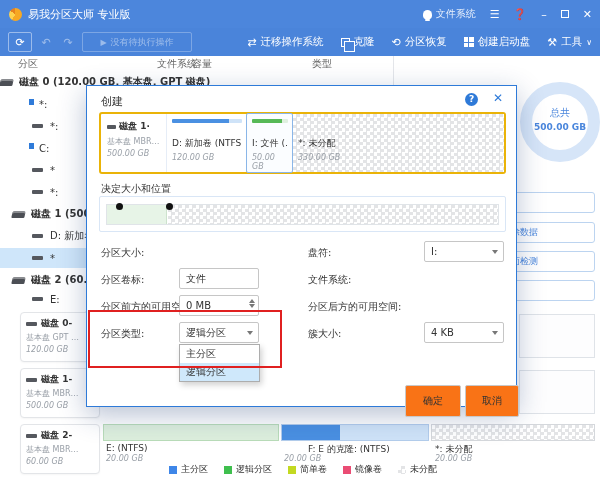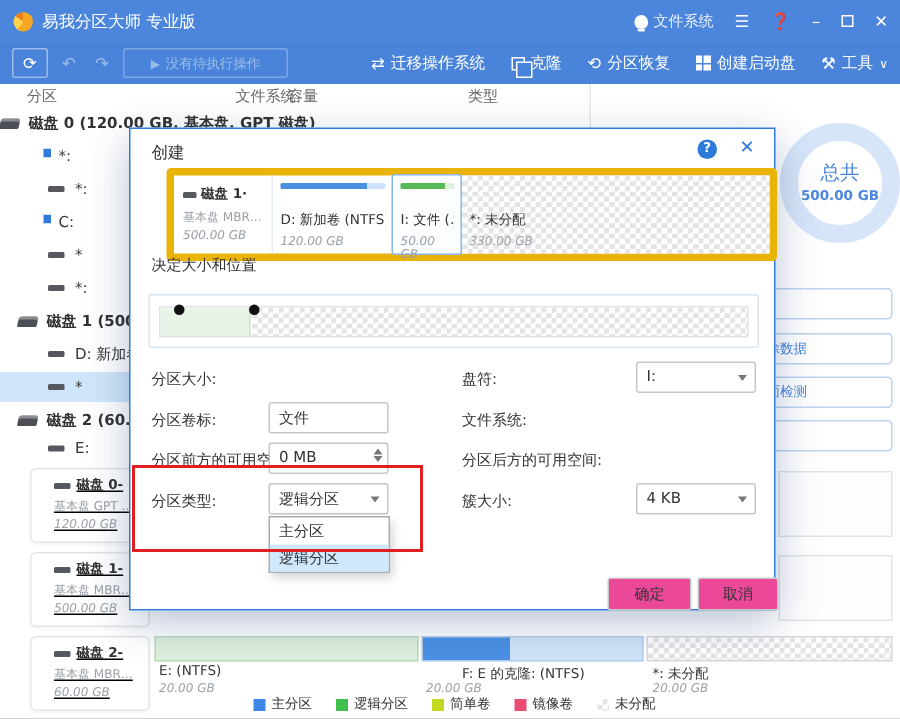--- a/index.html
+++ b/index.html
@@ -44,32 +44,32 @@
   .ic-part { width:11px; height:4px; background:#55585e; border-radius:1px; margin-right:7px; flex:none; }
   .pwrap { position:relative; flex:none; margin-right:7px; }
   .pwrap .ic-part { margin:0; }
   .wbadge { position:absolute; left:-4px; top:-5px; width:6px; height:6px; background:#2f7bd9;
             box-shadow:1px 0 0 #fff inset; outline:1px solid #fff; }
   .tname { white-space:nowrap; overflow:hidden; }
   .bold { font-weight:bold; }
 
   
   .dcard { position:absolute; left:20px; width:80px; height:50px; background:#fff; border:1px solid #e3e5e8;
-           border-radius:4px; padding:4px 3px 0 15px; box-shadow:0 1px 2px rgba(0,0,0,.04);text-decoration:underline; }
+           border-radius:4px; padding:4px 3px 0 5px; box-shadow:0 1px 2px rgba(0,0,0,.04); }
   .dcard .r1 { display:flex; align-items:center; font-size:9px; color:#333; font-weight:bold; }
   .dcard .r1 .ic-part { margin-right:4px; }
   .dcard .r2, .dcard .r3 { font-size:8px; color:#9aa0a8; margin-top:2px; white-space:nowrap; overflow:hidden; }
   .dcard .r3 { font-style:italic; }
 
   
   .rpanel { position:absolute; left:395px; top:56px; width:205px; height:423px; background:#fff; }
   .donut { position:absolute; left:125px; top:26px; width:80px; height:80px; border-radius:50%;
            border:12px solid #d6e5f8; }
   .donut-txt { position:absolute; left:125px; top:50px; width:80px; text-align:center; color:#4a86dc; }
-  .donut-txt .l1 { font-size:13px; }
+  .donut-txt .l1 { font-size:10px; }
   .donut-txt .l2 { font-size:9px; font-weight:bold; margin-top:2px; }
   .rp-btn { position:absolute; left:50px; width:150px; height:21px; border:1px solid #bcd4f0; border-radius:3px;
             background:#fff; color:#4a86dc; font-size:9px; display:flex; align-items:center; justify-content:center; }
 
   
   .checker { background-image:conic-gradient(#e3e4e6 25%, #fff 25% 50%, #e3e4e6 50% 75%, #fff 75%);
              background-size:7px 7px; }
   .sliver { position:absolute; border:1px solid #dfe3e8; background:#fdfdfe; }
   .gpart { position:absolute; top:424px; height:17px; border:1px solid #d5d8dc; }
   .gp-green { background:#ddefdd; border-color:#b9dcb9; }
@@ -85,39 +85,39 @@
   .sw { width:8px; height:8px; flex:none; }
 
   
   .dialog { position:absolute; left:86px; top:85px; width:431px; height:322px; background:#fff;
             border:1px solid #2e7ad8; box-shadow:0 8px 26px rgba(20,50,110,.30); z-index:10; }
   .dlg-title { position:absolute; left:14px; top:8px; font-size:11px; color:#333; }
   .dlg-help { position:absolute; right:38px; top:7px; width:13px; height:13px; border-radius:50%;
               background:#2e7ad8; color:#fff; font-size:9px; font-weight:bold; text-align:center; line-height:13px; }
   .dlg-close { position:absolute; right:13px; top:5px; color:#2e7ad8; font-size:12px; font-weight:bold; }
 
-  .strip { position:absolute; left:24px; top:26px; width:407px; height:62px; border:5px solid #eab308;
+  .strip { position:absolute; left:12px; top:26px; width:407px; height:62px; border:2px solid #eab308;
            border-radius:3px; display:flex; }
   .strip-disk { width:66px; flex:none; border-right:1px solid #e6edf7; padding:6px 0 0 6px; }
   .strip-disk .n { font-size:9px; font-weight:bold; color:#333; display:flex; align-items:center; }
   .strip-disk .n .ic-part{ margin-right:3px; width:9px;}
   .strip-disk .t { font-size:8px; color:#9aa0a8; margin-top:3px; }
   .strip-disk .s { font-size:8px; color:#9aa0a8; font-style:italic; margin-top:2px; }
   .sp { position:relative; padding:5px 4px 0 5px; }
   .sp .bar { height:4px; border-radius:1px; margin-bottom:14px; }
   .sp .lab { font-size:9px; color:#333; white-space:nowrap; overflow:hidden; }
   .sp .siz { font-size:8px; color:#9aa0a8; font-style:italic; margin-top:3px; }
   .sp1 { width:79px; }
   .sp1 .bar { background:linear-gradient(to right,#4a90e2 0 82%, #cfe3f8 82%); }
   .sp2 { width:47px; border:1px solid #8ab6e8; border-radius:2px; margin:-1px 0; background:#fbfdff;}
   .sp2 .bar { background:linear-gradient(to right,#57b957 0 82%, #dff0df 82%); }
   .sp3 { flex:1; }
   .sp3 .lab, .sp3 .siz { position:relative; }
 
-  .sec-title { position:absolute; left:14px; top:84px; font-size:10px; color:#333; }
+  .sec-title { position:absolute; left:14px; top:96px; font-size:10px; color:#333; }
   .slider { position:absolute; left:12px; top:110px; width:407px; height:36px; border:1px solid #d9e6f6; border-radius:2px; }
   .sl-track { position:absolute; left:6px; top:7px; right:6px; height:21px; border:1px solid #e0e4e8; }
   .sl-green { position:absolute; left:0; top:0; width:60px; height:19px; background:#e7f4e7; border-right:1px solid #cde2cd;}
   .sl-check { position:absolute; left:61px; top:0; right:0; height:19px; }
   .handle { position:absolute; top:6px; width:7px; height:7px; background:#111; border-radius:50%; }
 
   .f-label { position:absolute; font-size:10px; color:#333; white-space:nowrap; }
   .f-input { position:absolute; width:80px; height:21px; border:1px solid #c6c6c6; border-radius:2px; background:#fff;
              font-size:10px; color:#333; display:flex; align-items:center; padding-left:6px; }
   .spin { position:absolute; right:3px; top:3px; display:flex; flex-direction:column; gap:1px; }
@@ -128,21 +128,21 @@
            border-left:3.5px solid transparent; border-right:3.5px solid transparent; border-top:4.5px solid #777; }
 
   .ddlist { position:absolute; left:92px; top:258px; width:81px; background:#fff; border:1px solid #adadad;
             box-shadow:2px 3px 6px rgba(0,0,0,.18); z-index:30; }
   .ddopt { height:18px; font-size:10px; color:#333; display:flex; align-items:center; padding-left:6px; }
   .ddopt.on { background:#cfe8fb; }
 
   .redbox { position:absolute; left:1px; top:224px; width:194px; height:58px; border:2px solid #e02020;
             z-index:40; pointer-events:none; }
 
-  .dlg-btn { position:absolute; top:299px; height:22px; border:1px solid #c8c8c8; border-radius:2px; background:#ec4899;
+  .dlg-btn { position:absolute; top:299px; height:32px; border:1px solid #c8c8c8; border-radius:2px; background:#f97316;
              font-size:10px; color:#333; display:flex; align-items:center; justify-content:center; }
 </style>
 </head>
 <body>
 
 <div class="screen">
 
   <div class="titlebar">
     <div class="logo"></div>
     <div class="apptitle">易我分区大师 专业版</div>

